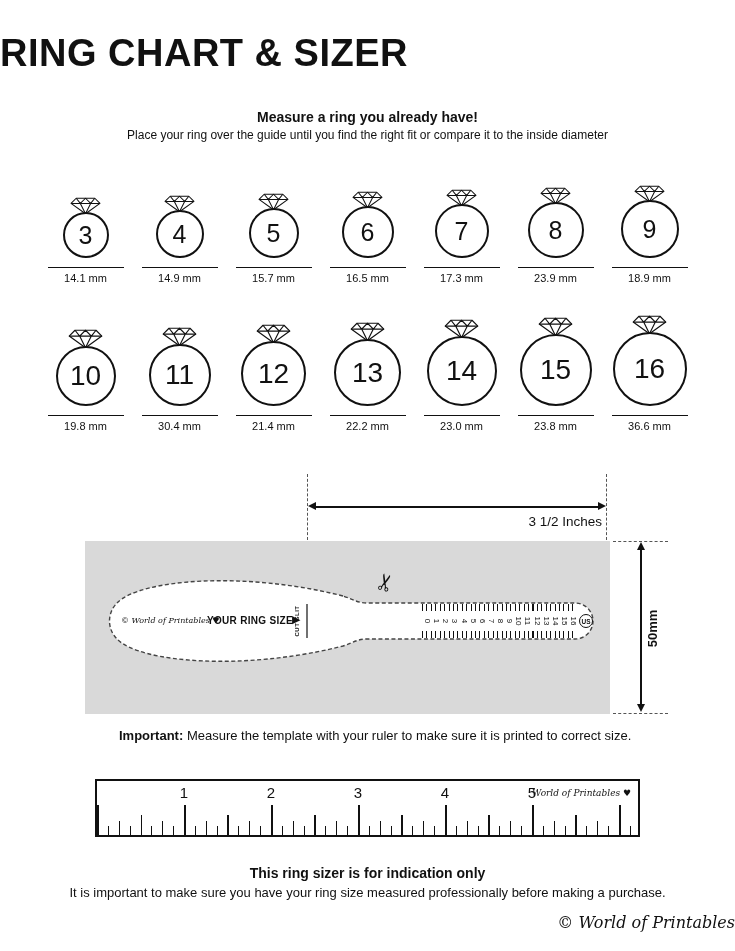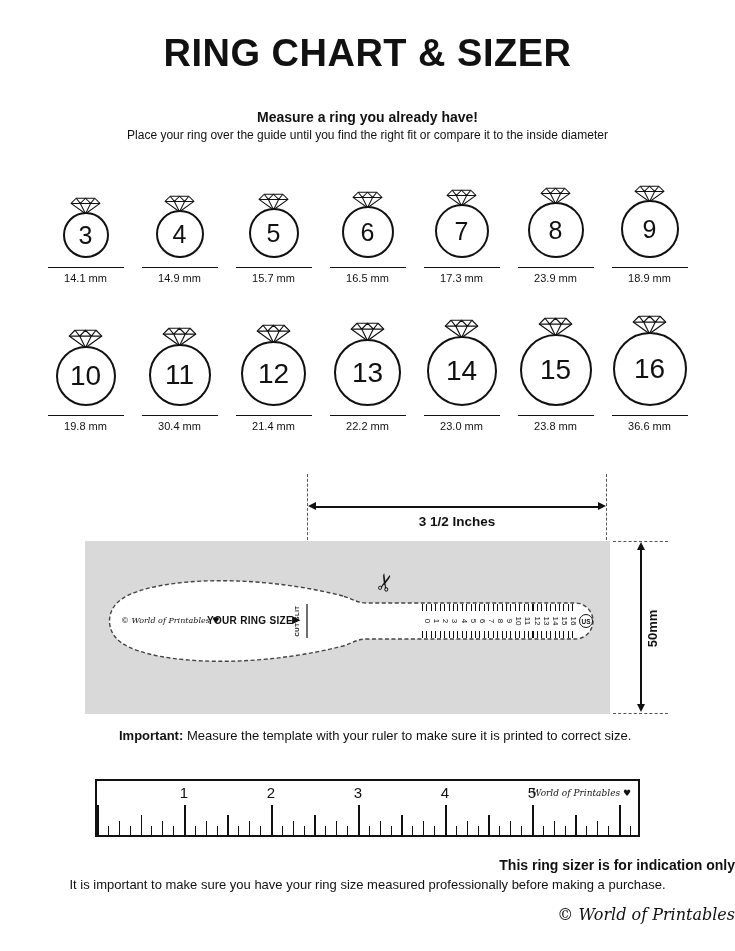--- a/index.html
+++ b/index.html
@@ -9,21 +9,20 @@
     position: relative;
     width: 735px; height: 951px;
     margin: 0 auto;
     background: #fff;
     overflow: hidden;
   }
 
   
   .page-title {
     margin-top: 32px;
-    text-align: center;
     font-size: 38px;
     font-weight: 800;
     letter-spacing: 0.5px;
   }
   .subtitle-bold {
     margin-top: 34px;
     text-align: center;
     font-size: 14px;
     font-weight: 700;
   }
@@ -98,21 +97,21 @@
   }
   .dash-v { position: absolute; top: 0; height: 66px; border-left: 1px dashed #555; }
   .dash-v.left  { left: 307px; }
   .dash-v.right { left: 606px; }
   .inches-arrow-line { position: absolute; left: 313px; top: 32px; width: 288px; height: 1.5px; background: #111; }
   .ah { position: absolute; width: 0; height: 0; }
   .ah-left  { left: 308px; top: 28px; border-top: 4.5px solid transparent; border-bottom: 4.5px solid transparent; border-right: 8px solid #111; }
   .ah-right { left: 598px; top: 28px; border-top: 4.5px solid transparent; border-bottom: 4.5px solid transparent; border-left: 8px solid #111; }
   .inches-label {
     position: absolute; left: 312px; top: 40px; width: 290px;
-    text-align: center; font-size: 13.5px; font-weight: 700;
+    text-align: right; font-size: 13.5px; font-weight: 400;
   }
   .gray-box {
     position: absolute; left: 85px; top: 67px;
     width: 525px; height: 173px;
     background: #d9d9d9;
   }
   .strap-svg { position: absolute; left: 0; top: 0; }
   .strap-brand {
     position: absolute; left: 36px; top: 75px;
     font-family: "DejaVu Serif", serif; font-style: italic;
@@ -194,21 +193,21 @@
     position: absolute; left: 43.5px; top: 3px;
     display: flex;
   }
   .ruler-num { width: 87px; text-align: center; font-size: 15px; }
   .ruler-brand {
     position: absolute; right: 7px; top: 7px;
     font-family: "DejaVu Serif", serif; font-style: italic; font-size: 9px;
   }
 
   
-  .footer-bold { margin-top: 20px; text-align: right; font-size: 14px; font-weight: 700; }
+  .footer-bold { margin-top: 28px; text-align: center; font-size: 14px; font-weight: 700; }
   .footer-line { margin-top: 4px; text-align: center; font-size: 13px; }
   .footer-logo {
     margin-top: 13px; text-align: right;
     font-family: "DejaVu Serif", serif; font-style: italic; font-size: 16px;
   }
 </style>
 </head>
 <body>
 
 <div class="page">

